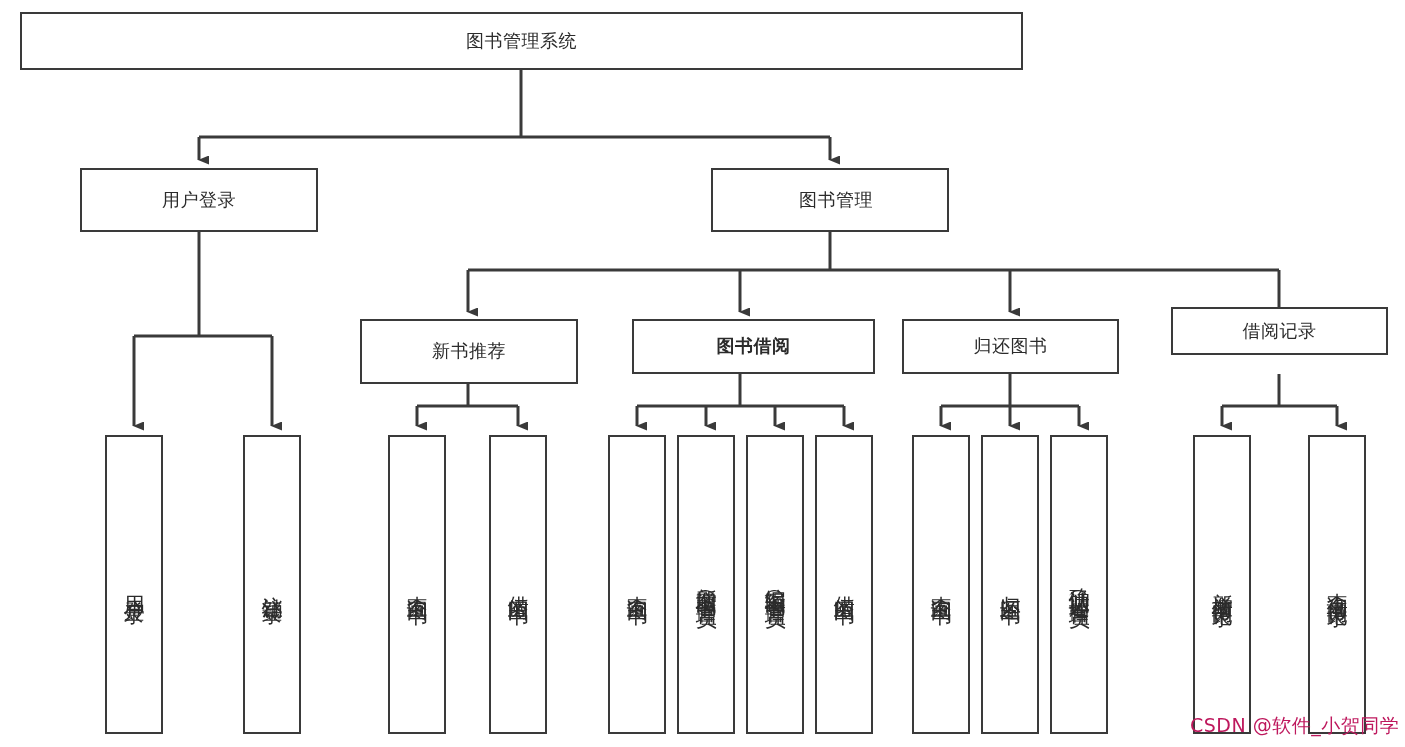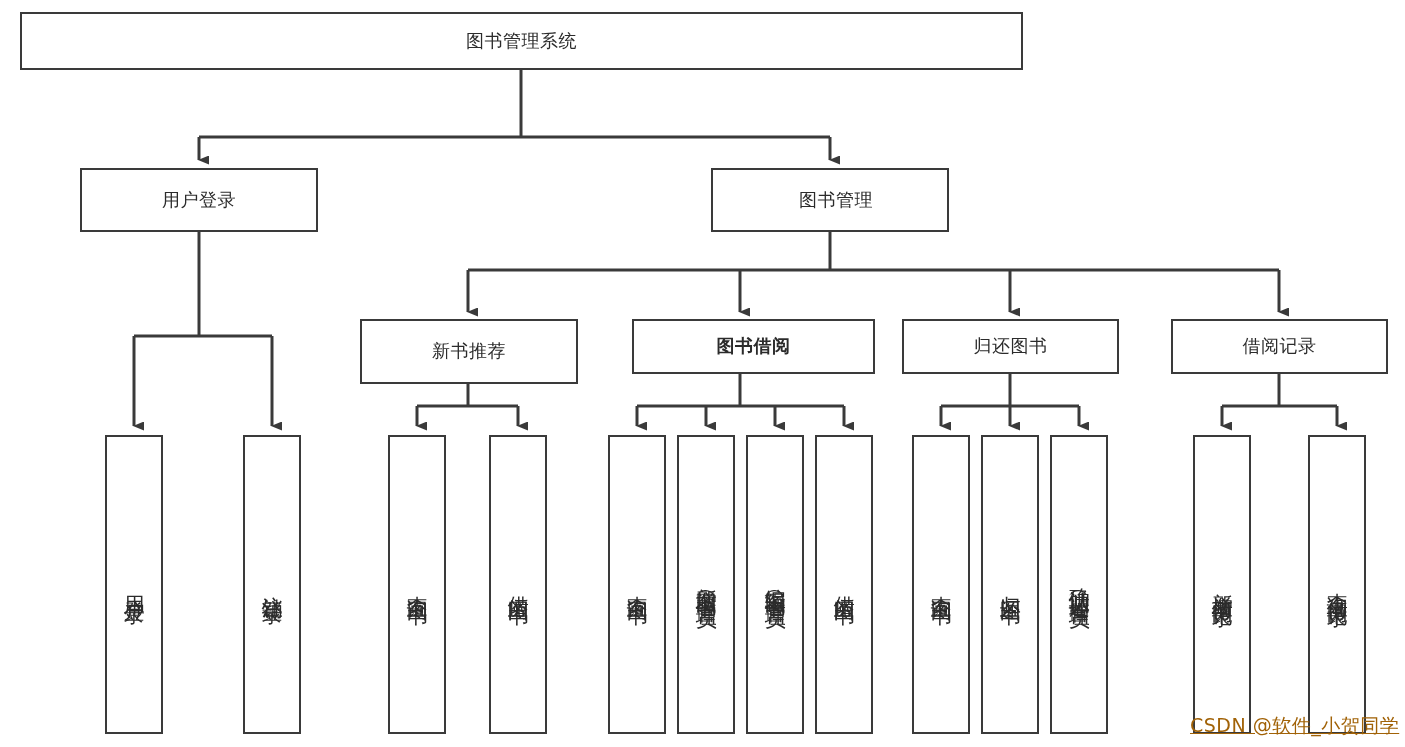--- a/index.html
+++ b/index.html
@@ -56,24 +56,23 @@
     font-size: 21px;
     color: #2b2b2b;
     line-height: 1.35;
     letter-spacing: 3px;
     white-space: nowrap;
     text-align: center;
   }
   .watermark {
     position: absolute;
     font-size: 19px;
-    color: #a16207;
+    color: #be185d;
     white-space: nowrap;
     letter-spacing: 0.5px;
-    text-decoration: underline;
   }
 </style>
 </head>
 <body>
 
 <div id="diagram-root">
 
   <svg id="diagram-svg" viewBox="0 0 1405 747" xmlns="http://www.w3.org/2000/svg">
     <defs>
       <marker id="arrowhead" markerWidth="9" markerHeight="11" refX="4.5" refY="10" orient="auto" markerUnits="userSpaceOnUse">
@@ -137,21 +136,21 @@
 
   <div class="node-box" style="left:360px; top:319px; width:218px; height:65px;">
     <span class="node-label-h">新书推荐</span>
   </div>
   <div class="node-box" style="left:632px; top:319px; width:243px; height:55px;font-weight:bold;">
     <span class="node-label-h">图书借阅</span>
   </div>
   <div class="node-box" style="left:902px; top:319px; width:217px; height:55px;">
     <span class="node-label-h">归还图书</span>
   </div>
-  <div class="node-box" style="left:1171px; top:319px; width:217px; height:55px;">
+  <div class="node-box" style="left:1171px; top:307px; width:217px; height:48px;">
     <span class="node-label-h">借阅记录</span>
   </div>
 
   <div class="node-box leaf-node" style="left:105px; top:435px; width:58px; height:299px;">
     <span class="node-label-v">用户登录</span>
   </div>
   <div class="node-box leaf-node" style="left:243px; top:435px; width:58px; height:299px;">
     <span class="node-label-v">注销登录</span>
   </div>
 

